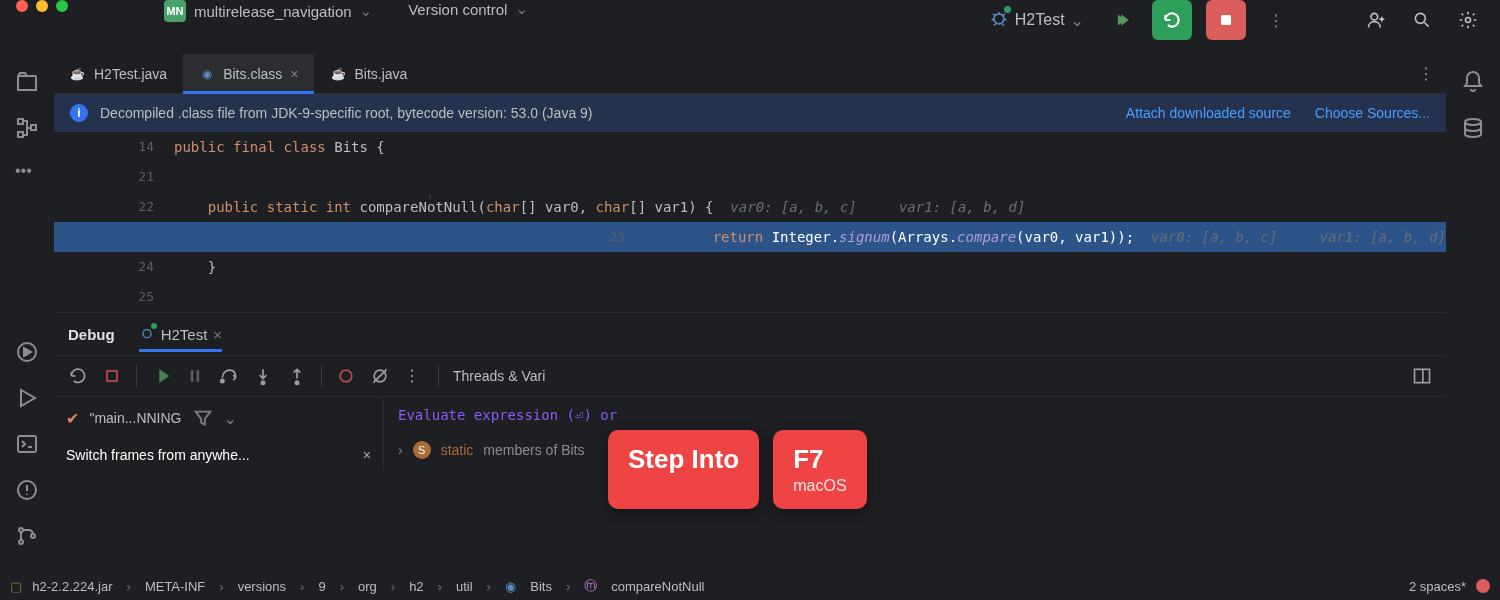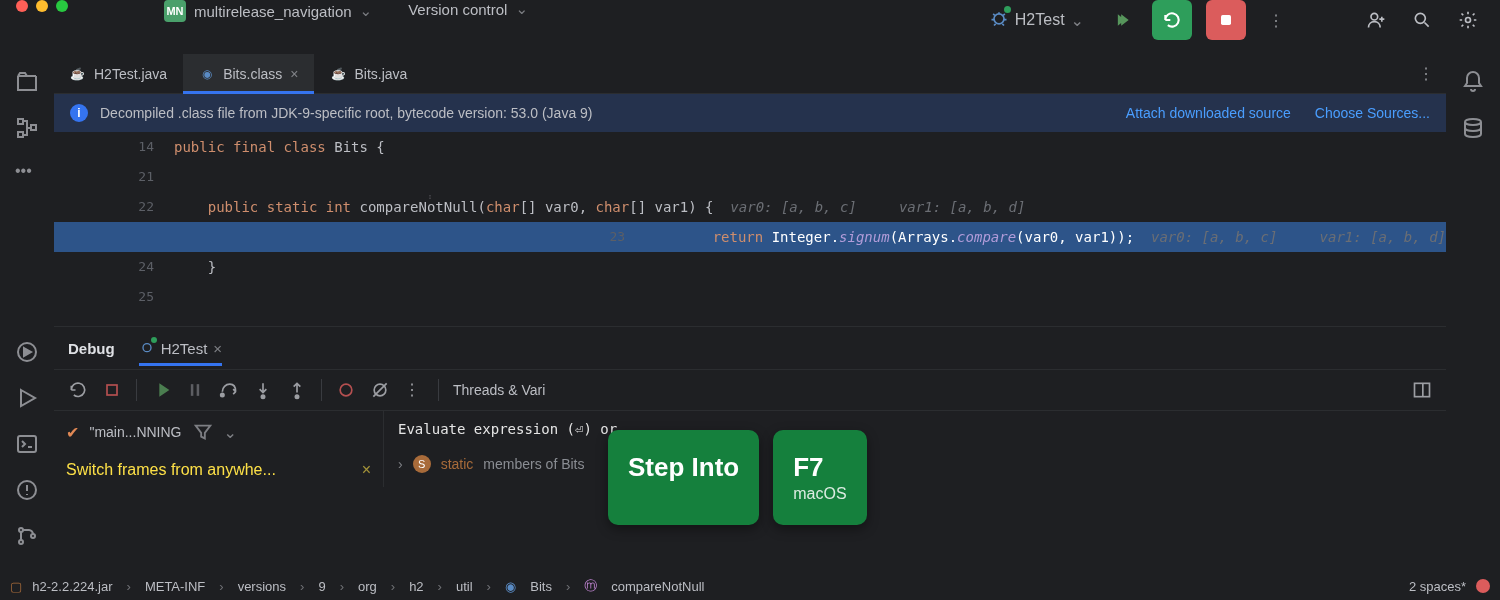--- a/index.html
+++ b/index.html
@@ -61,51 +61,51 @@
 .code { white-space: pre; }
 .code-line.exec { background: #2d5489; justify-content: flex-end; }
 .code-line.exec .code { color: #fff; }
 .kw { color: #cf8e6d; }
 .type { color: #cf8e6d; }
 .cls { color: #bcbec4; }
 .fn { color: #b19cd9; font-style: italic; }
 .hint { color: #6b6e74; font-style: italic; margin-top: 27px; }
 .caret { position: absolute; left: 375px; top: 47px; width: 2px; height: 20px; color: #bcbec4; }
 
-.debug-panel { margin-top: 14px; border-top: 1px solid #2b2d30; display: flex; flex-direction: column; }
+.debug-panel { border-top: 1px solid #2b2d30; display: flex; flex-direction: column; }
 .debug-tabs { height: 42px; display: flex; align-items: center; gap: 24px; padding: 0 14px; }
 .debug-tab { font-size: 15px; padding: 8px 0; }
 .debug-tab.bold { font-weight: 600; color: #dfe1e5; }
 .debug-tab.withicon { display: flex; align-items: center; gap: 6px; border-bottom: 3px solid #3574f0; padding-bottom: 5px; }
 .debug-tab .close { opacity: .6; }
 
 .debug-toolbar { height: 42px; display: flex; align-items: center; gap: 14px; padding: 0 14px; border-top: 1px solid #2b2d30; border-bottom: 1px solid #2b2d30; }
 .dt-icon { width: 20px; height: 20px; opacity: .8; }
 .dt-sep { width: 1px; height: 22px; background: #393b40; }
 .dt-label { font-size: 14px; }
 .dt-right-icon { margin-left: auto; }
 
 .debug-content { display: flex; }
 .frames-col { width: 330px; border-right: 1px solid #2b2d30; }
 .frame-head { display: flex; align-items: center; gap: 10px; padding: 10px 12px; }
 .frame-check { color: #e08855; }
 .frame-text { font-size: 14px; }
 .frame-filter { width: 22px; height: 22px; opacity: .6; }
 .vars-col { flex: 1; }
-.vars-input { padding: 10px 14px; color: #e5e5e5; font-family: "Menlo", monospace; font-size: 14px; }
-.frames-switch { display: flex; align-items: center; padding: 8px 12px; font-size: 16px; color: #fde047; }
+.vars-input { padding: 10px 14px; color: #8b5cf6; font-family: "Menlo", monospace; font-size: 14px; }
+.frames-switch { display: flex; align-items: center; padding: 8px 12px; font-size: 14px; color: #ffffff; }
 .frames-switch .close { margin-left: auto; opacity: .6; }
 .members-row { display: flex; align-items: center; gap: 10px; padding: 8px 14px; font-size: 14px; }
 .mem-chev { opacity: .6; }
 .mem-badge { width: 18px; height: 18px; border-radius: 50%; background: #a86b3a; color: #fff; font-size: 11px; display: flex; align-items: center; justify-content: center; }
 .mem-static { color: #a86b3a; }
 .mem-text { color: #8a8d93; }
 
 .tooltip-badges { position: absolute; top: 430px; left: 608px; display: flex; gap: 14px; }
-.tt-badge { background: #15803d; border-radius: 10px; padding: 22px 20px; color: #fff; box-shadow: 0 4px 12px rgba(0,0,0,.4); }
+.tt-badge { background: #ef4444; border-radius: 10px; padding: 14px 20px; color: #fff; box-shadow: 0 4px 12px rgba(0,0,0,.4); }
 .tt-main { font-size: 26px; font-weight: 600; }
 .tt-sub { font-size: 16px; opacity: .85; margin-top: 2px; }
 
 .statusbar { position: absolute; bottom: 0; left: 0; right: 0; height: 28px; display: flex; align-items: center; gap: 10px; padding: 0 10px; font-size: 13px; }
 .crumb { display: flex; align-items: center; gap: 14px; }
 .crumb-sep { opacity: .5; }
 .status-right { margin-left: auto; display: flex; align-items: center; gap: 10px; }
 .err-dot { width: 14px; height: 14px; border-radius: 50%; background: #db5c5c; }
 .svg20 { width: 20px; height: 20px; }
 </style>

